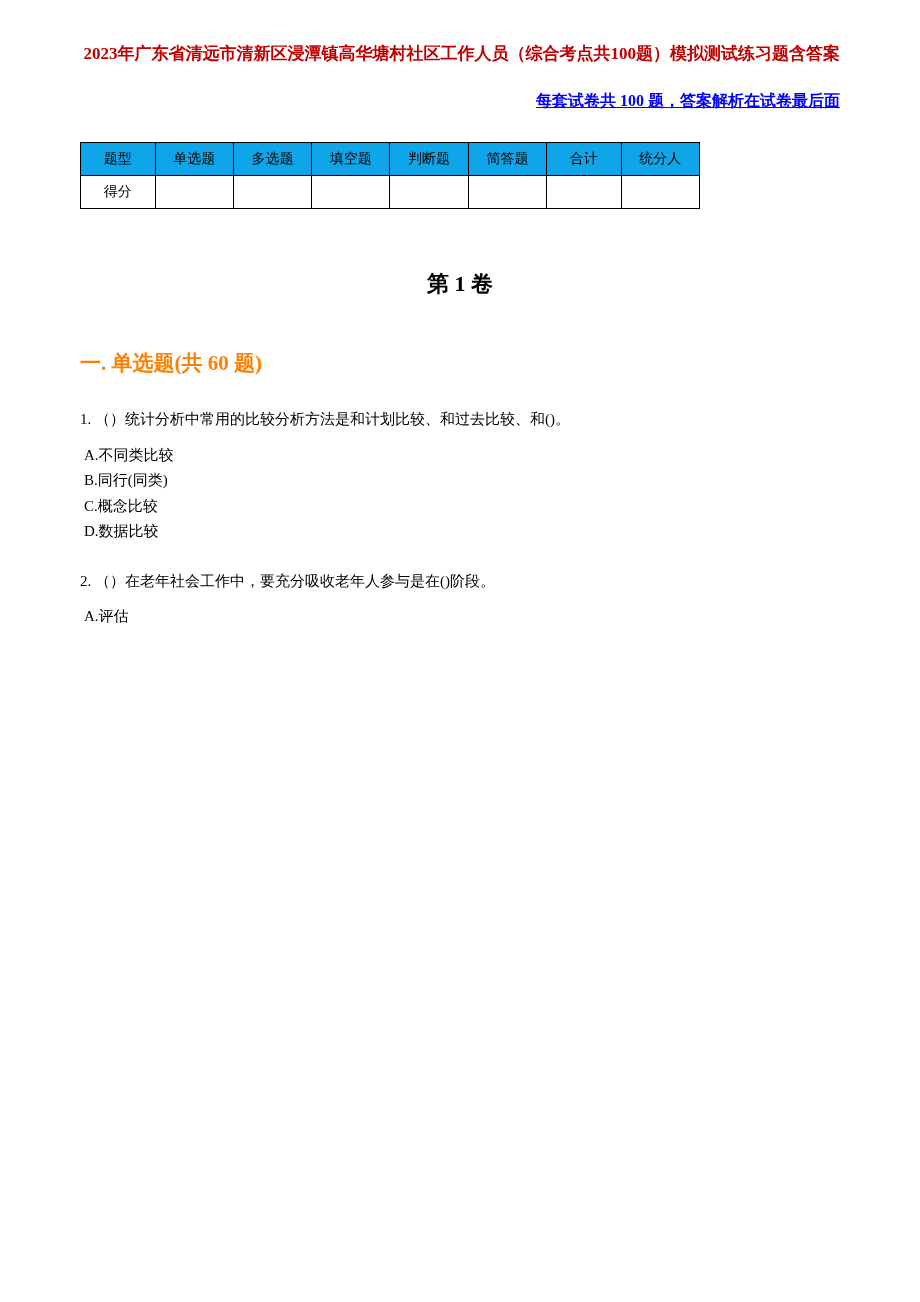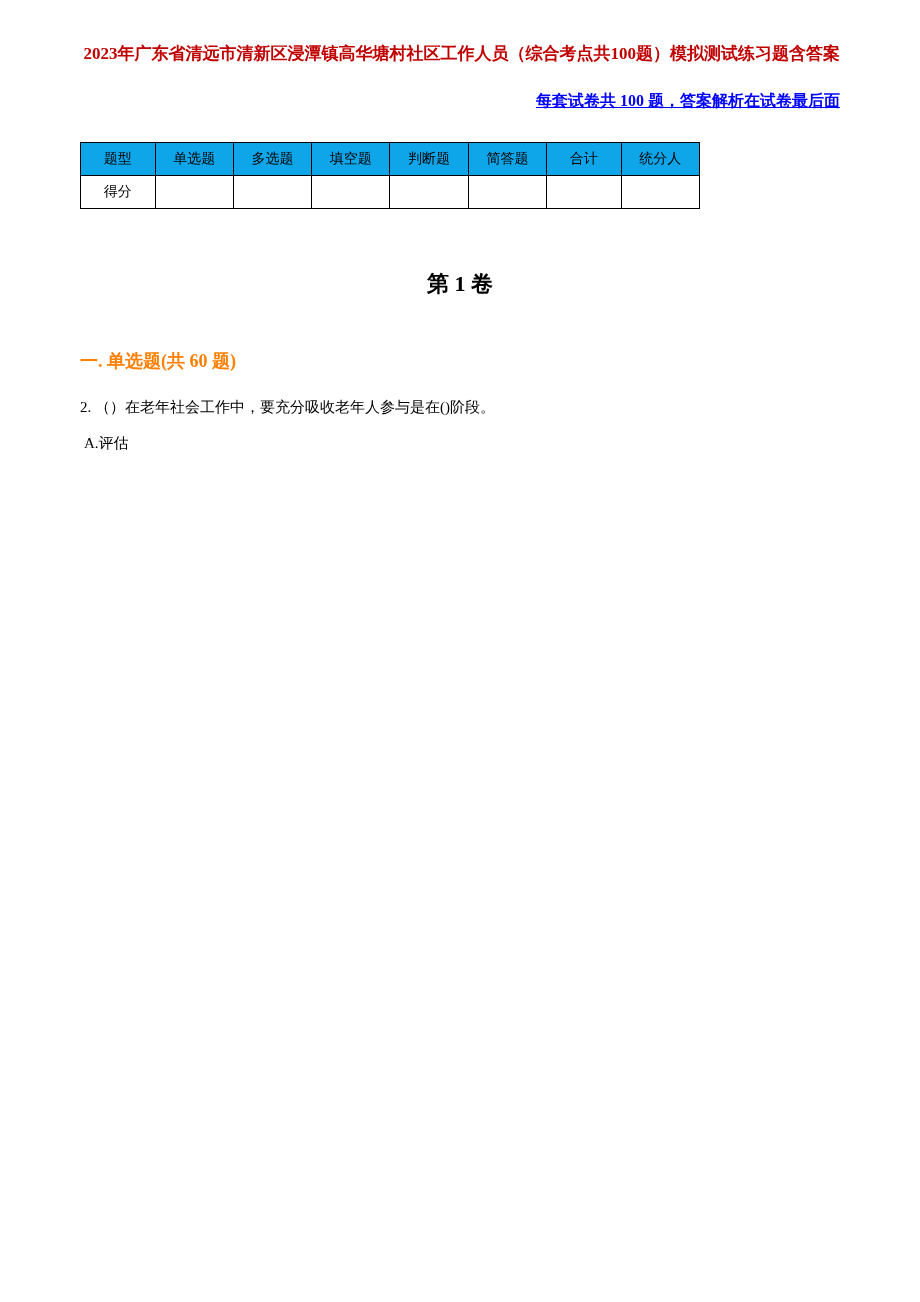--- a/index.html
+++ b/index.html
@@ -85,24 +85,24 @@
 
     .section-divider {
       text-align: center;
       font-size: 22px;
       font-weight: bold;
       margin: 60px 0 50px 0;
       font-family: "SimSun", "宋体", serif;
     }
 
     .section-heading {
-      font-size: 18px;
+      font-size: 21px;
       font-weight: bold;
       color: #ff7f00;
-      margin-bottom: 22px;
+      margin-bottom: 30px;
     }
 
     .question-block {
       margin-bottom: 24px;
     }
 
     .question-text {
       font-size: 15px;
       line-height: 1.7;
       margin-bottom: 10px;
@@ -150,20 +150,30 @@
           <td></td>
         </tr>
       </tbody>
     </table>
   </div>
 
   <div class="section-divider">第 1 卷</div>
 
   <div class="section-heading">一. 单选题(共 60 题)</div>
 
+  <div class="question-block">
+    <div class="question-text">
+      <span>1.</span>
+      <span>（）统计分析中常用的比较分析方法是和计划比较、和过去比较、和()。</span>
+    </div>
+    <div class="option-item">A.不同类比较</div>
+    <div class="option-item">B.同行(同类)</div>
+    <div class="option-item">C.概念比较</div>
+    <div class="option-item">D.数据比较</div>
+  </div>
 
   <div class="question-block">
     <div class="question-text">
       <span>2.</span>
       <span>（）在老年社会工作中，要充分吸收老年人参与是在()阶段。</span>
     </div>
     <div class="option-item">A.评估</div>
   </div>
 
 </div>

